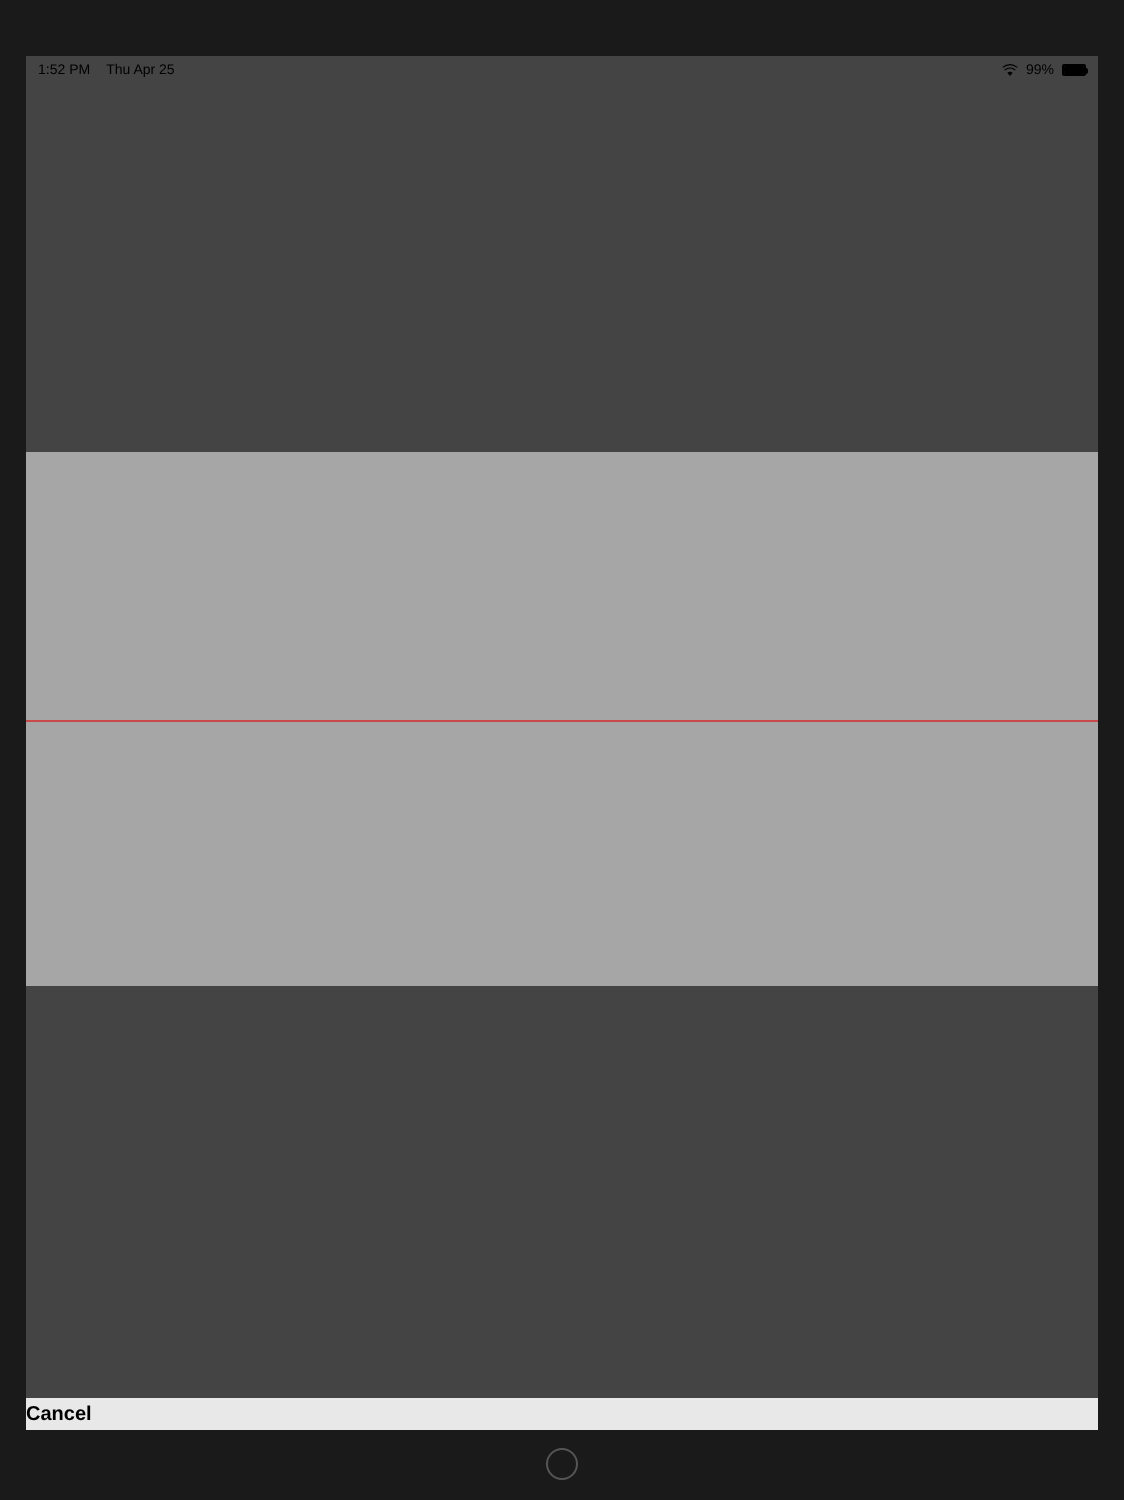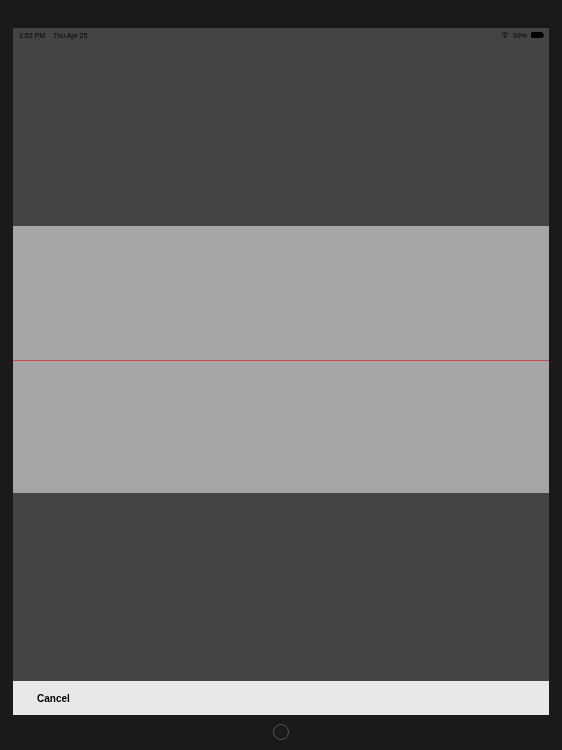--- a/index.html
+++ b/index.html
@@ -108,25 +108,25 @@
       right: 0;
       height: 1px;
       background: #c94848;
     }
     
     .bottom-bar {
       position: absolute;
       bottom: 0;
       left: 0;
       right: 0;
-      height: 34px;
+      height: 16px;
       background: #e8e8e8;
       display: flex;
       align-items: center;
-      padding: 0 24px;
+      padding: 0 0;
     }
     
     .cancel-button {
       font-size: 10px;
       font-weight: 600;
       color: #000;
       cursor: pointer;
       background: none;
       border: none;
       font-family: inherit;

